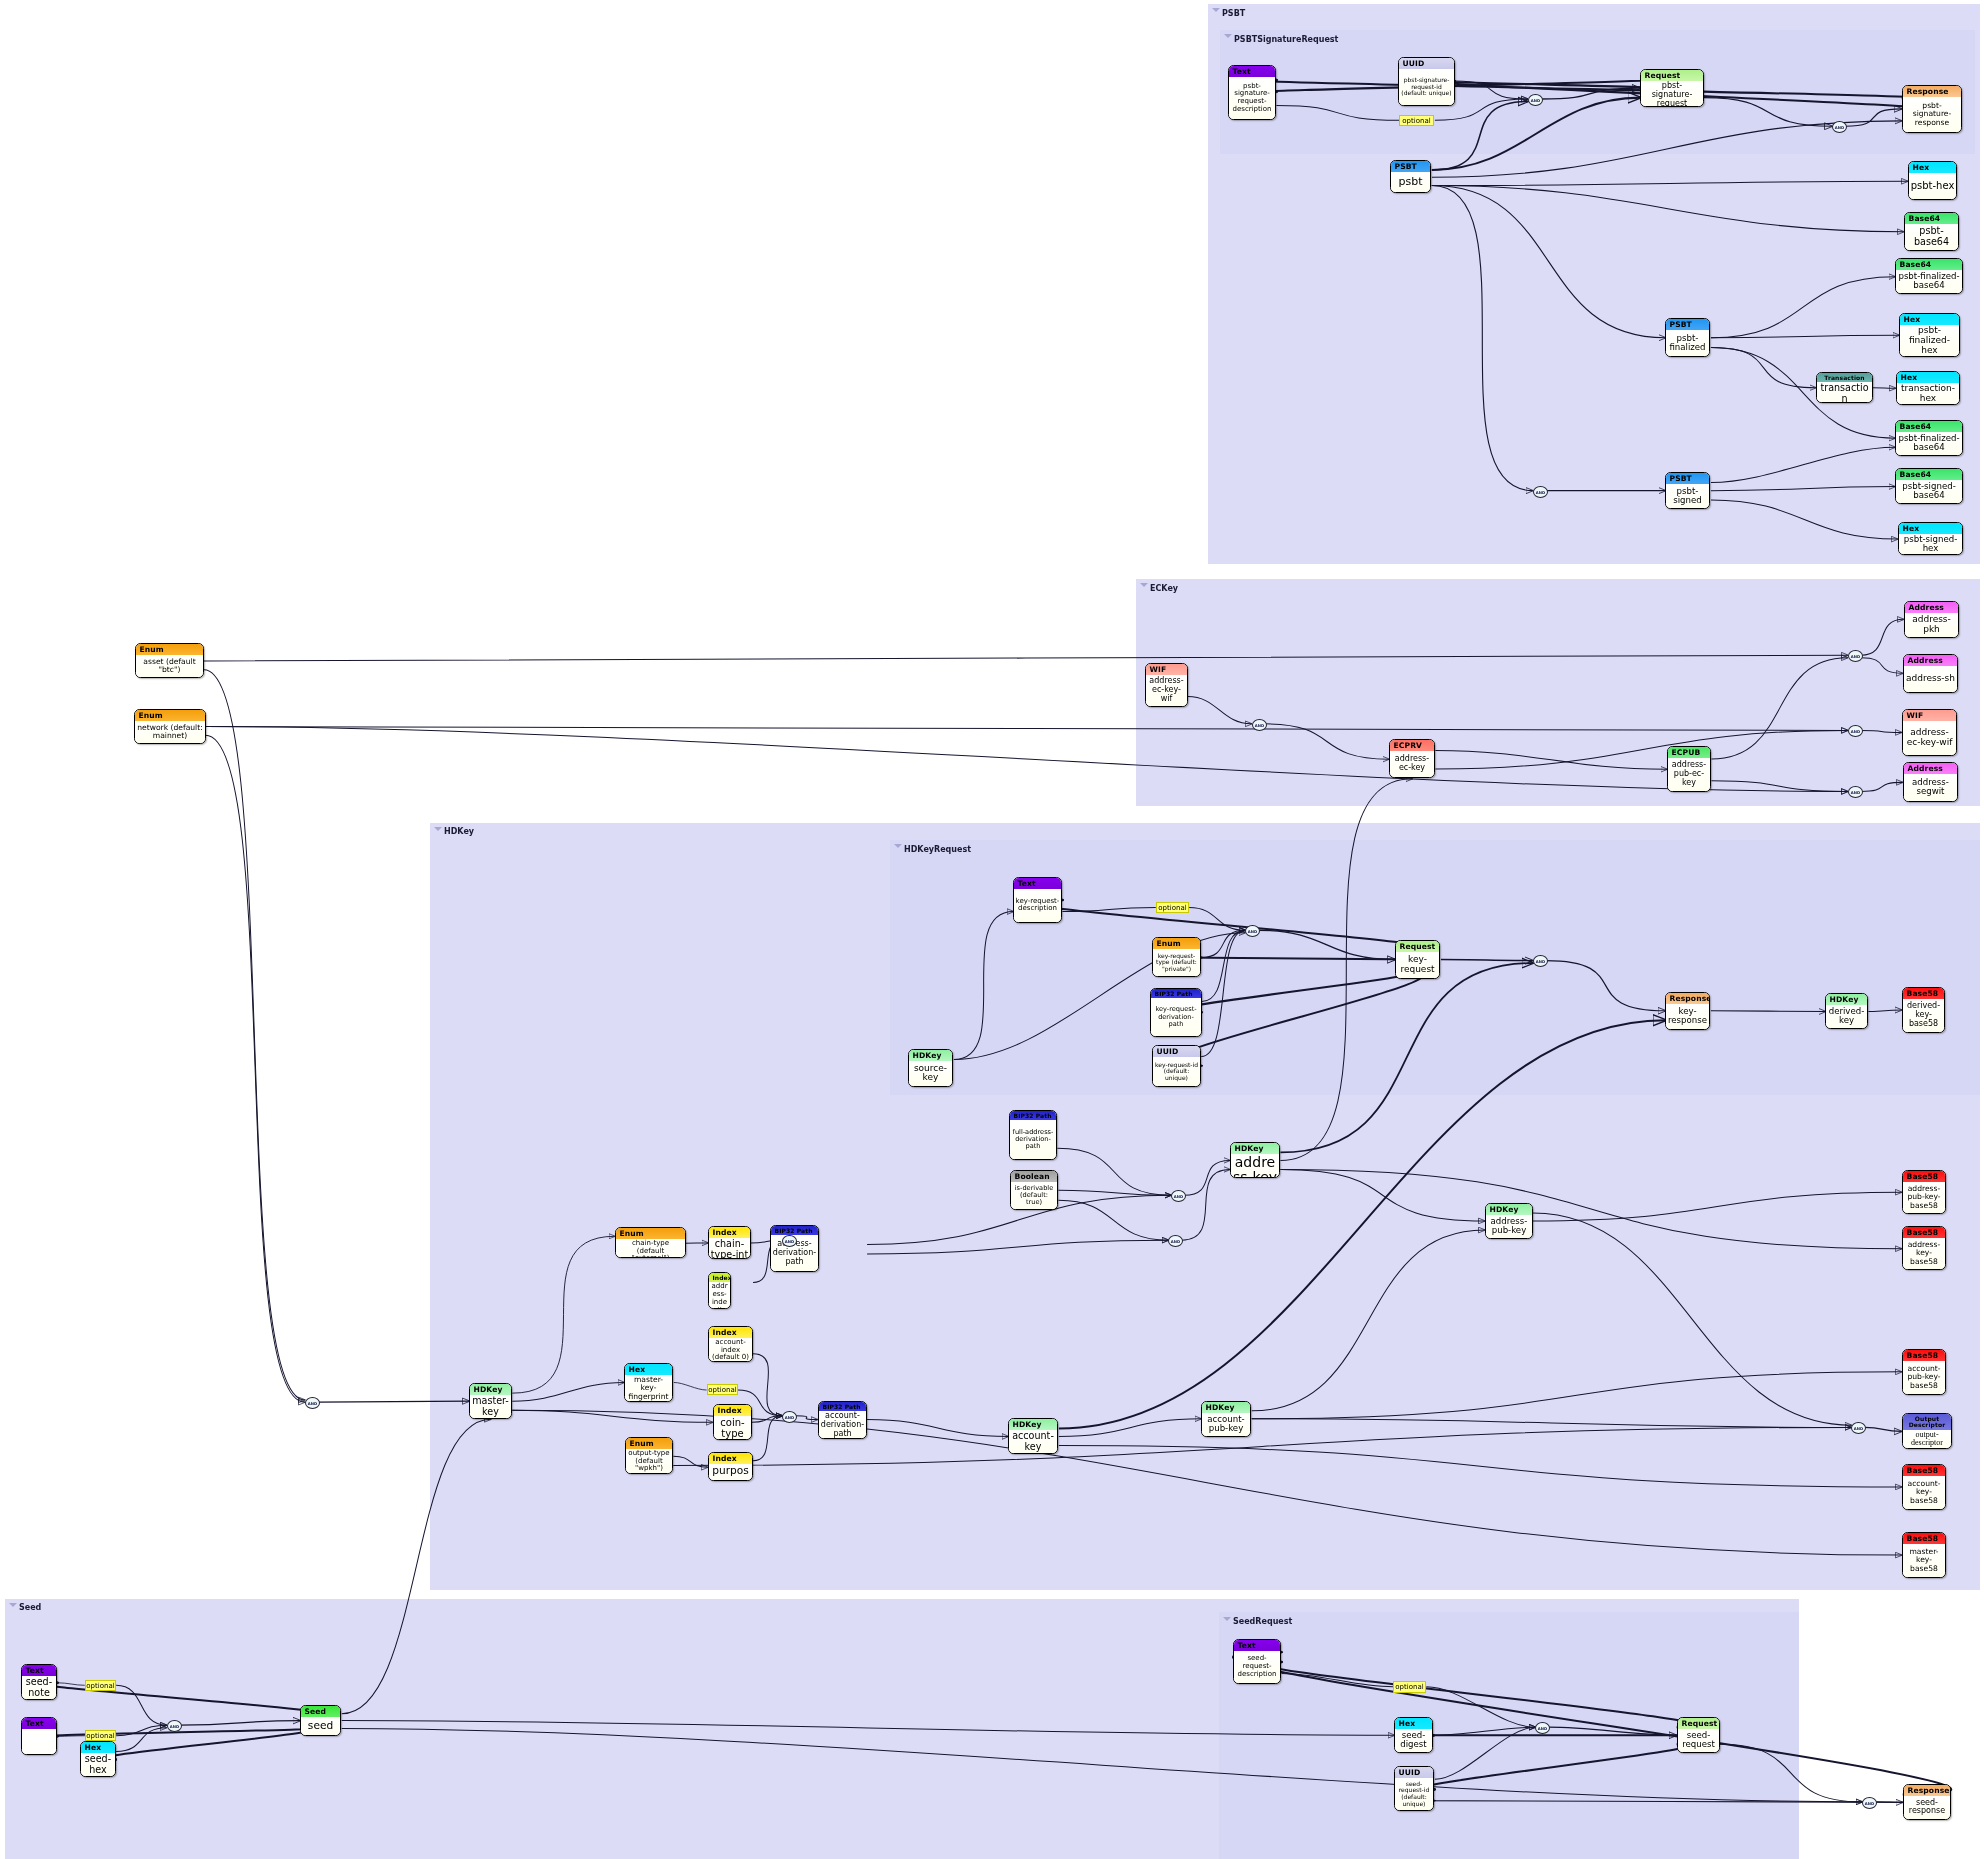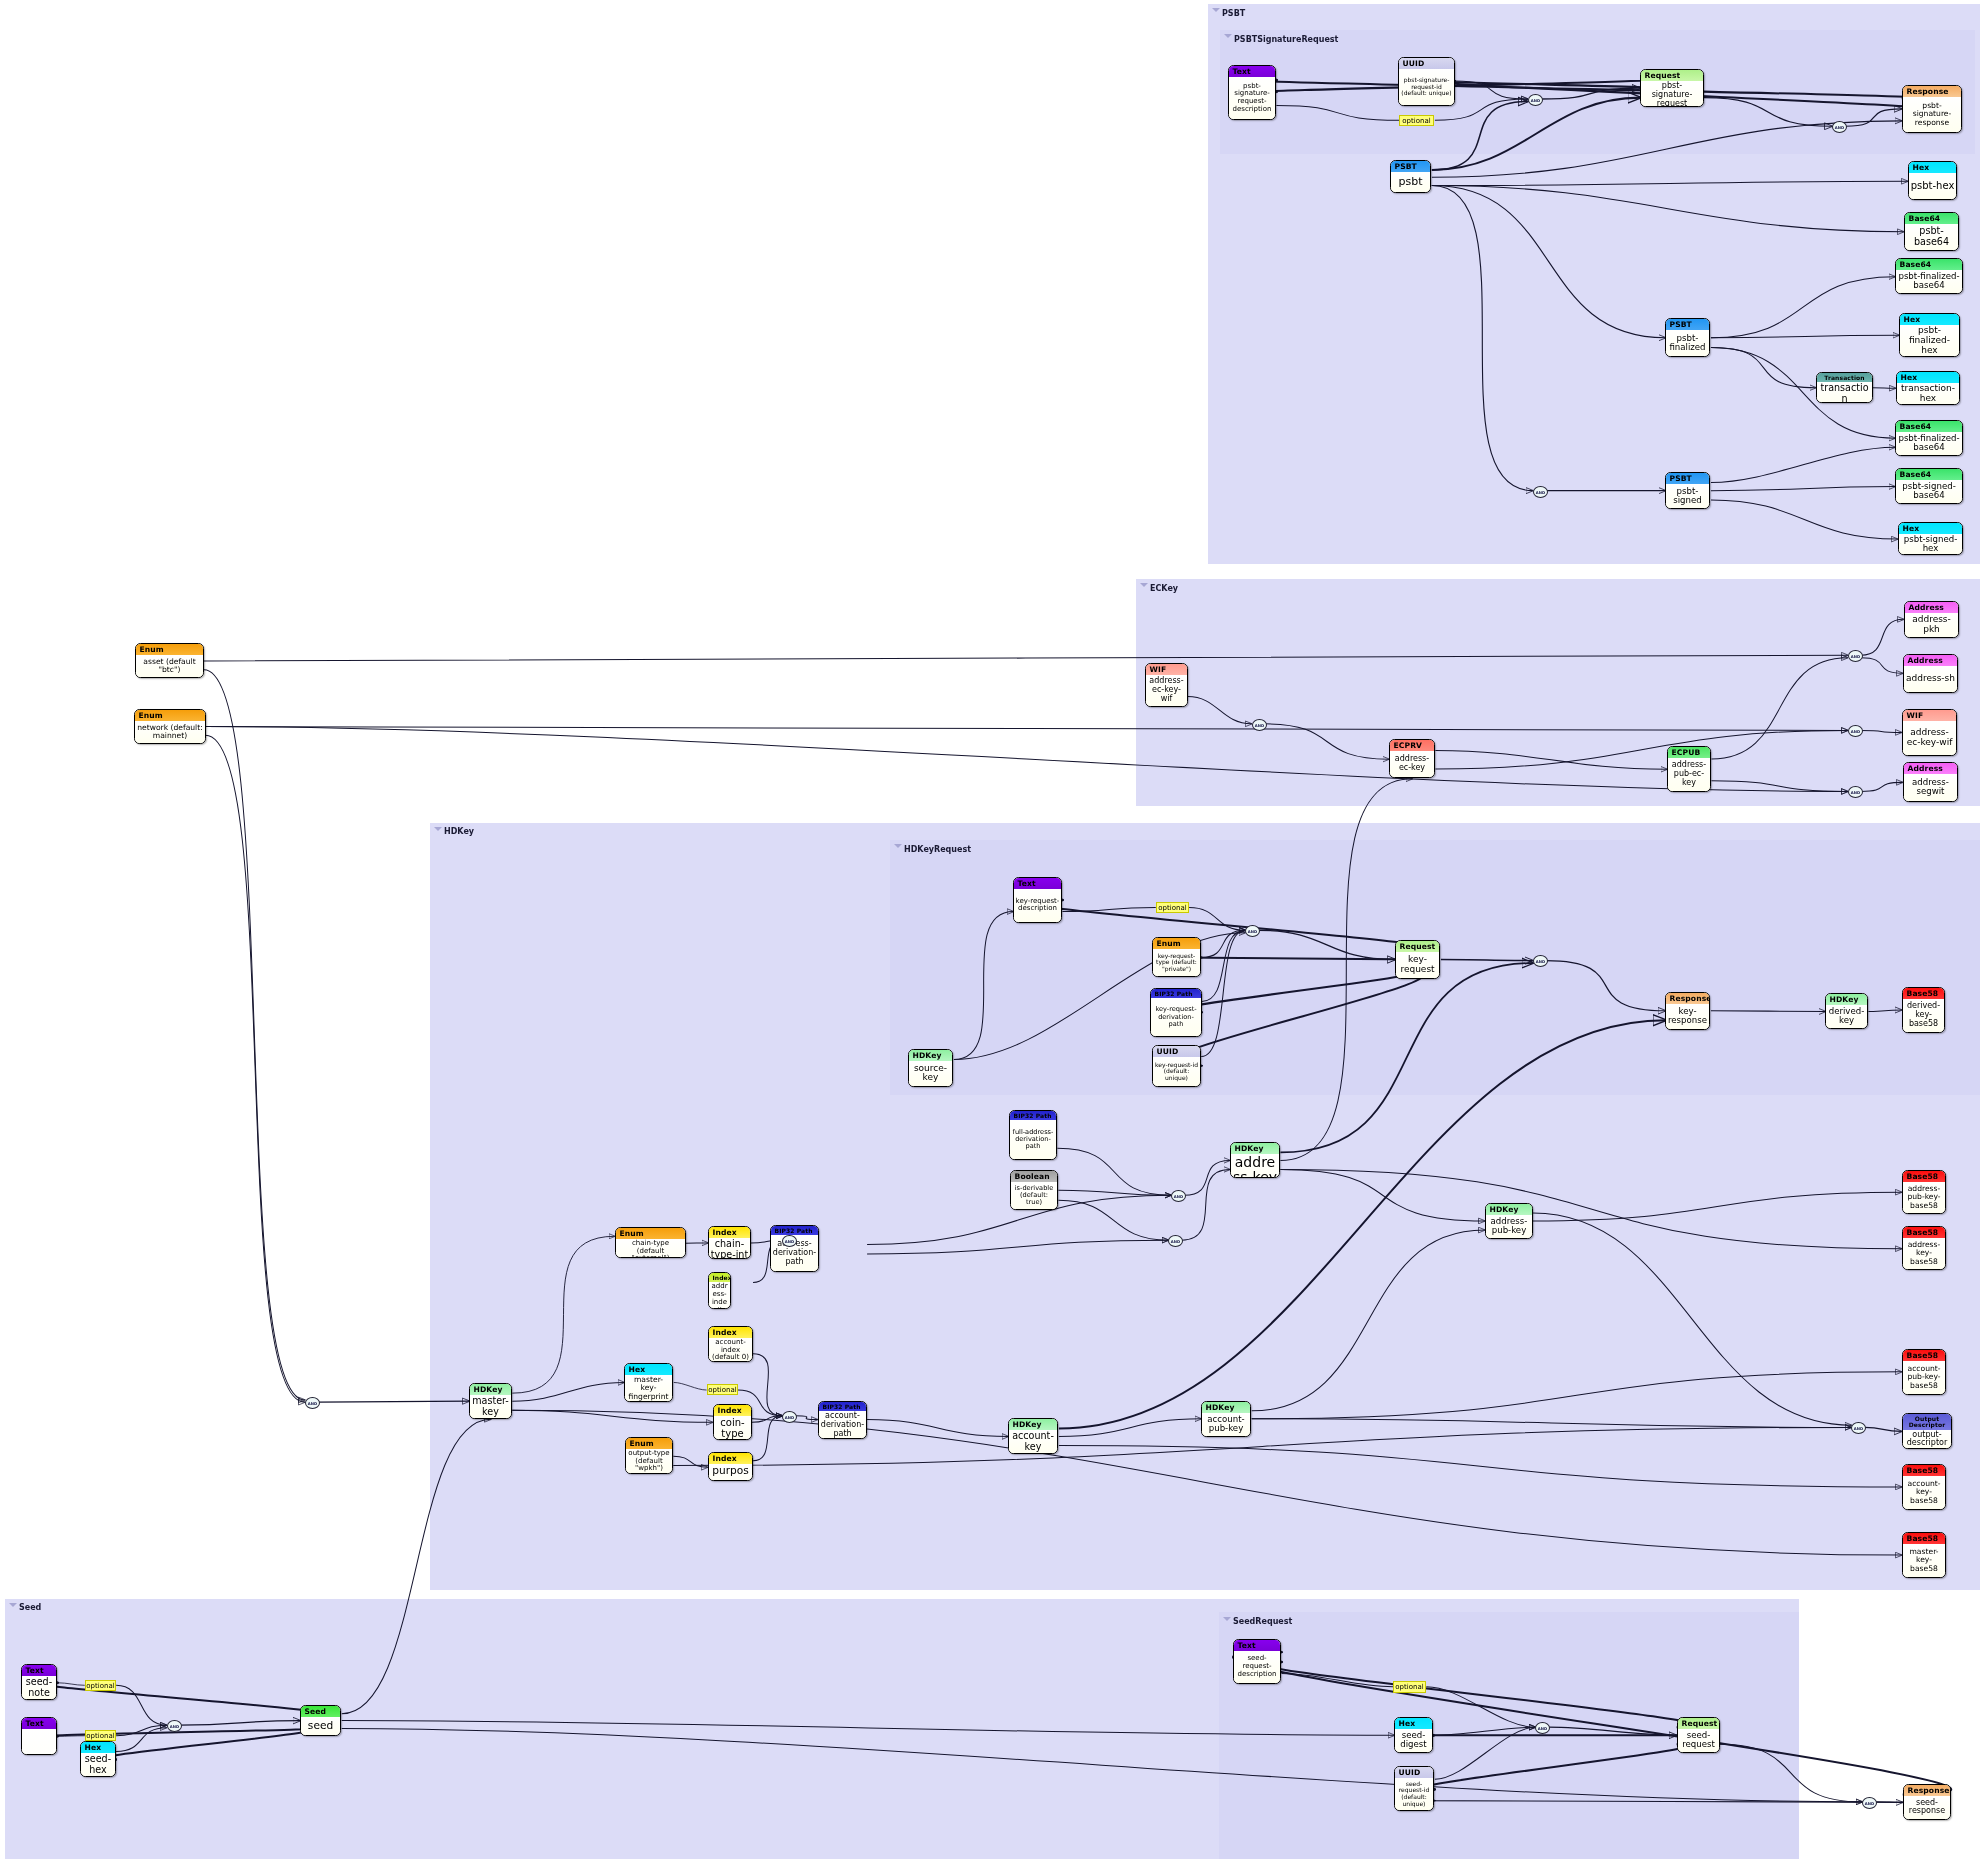--- a/index.html
+++ b/index.html
@@ -429,21 +429,21 @@
       <div class="node" style="left: 1902px; top: 1226px; width: 44px; height: 44px;">
         <div class="hdr h-base58">Base58</div>
         <div class="body" style="font-size: 7.6px;">address-key-base58</div>
       </div>
       <div class="node" style="left: 1902px; top: 1349px; width: 44px; height: 46px;">
         <div class="hdr h-base58">Base58</div>
         <div class="body" style="font-size: 7.6px;">account-pub-key-base58</div>
       </div>
       <div class="node" style="left: 1902px; top: 1413px; width: 50px; height: 36px;">
         <div class="hdr h-outdesc ctr" style="font-size: 6px;">Output Descriptor</div>
-        <div class="body" style="font-size: 8px;">output-descriptor</div>
+        <div class="body" style="font-size: 8px; font-family: Liberation Serif, serif;">output-descriptor</div>
       </div>
       <div class="node" style="left: 1902px; top: 1464px; width: 44px; height: 46px;">
         <div class="hdr h-base58">Base58</div>
         <div class="body" style="font-size: 7.6px;">account-key-base58</div>
       </div>
       <div class="node" style="left: 1902px; top: 1532px; width: 44px; height: 46px;">
         <div class="hdr h-base58">Base58</div>
         <div class="body" style="font-size: 7.6px;">master-key-base58</div>
       </div>
       <div class="node" style="left: 21px; top: 1664px; width: 36px; height: 36px;">

